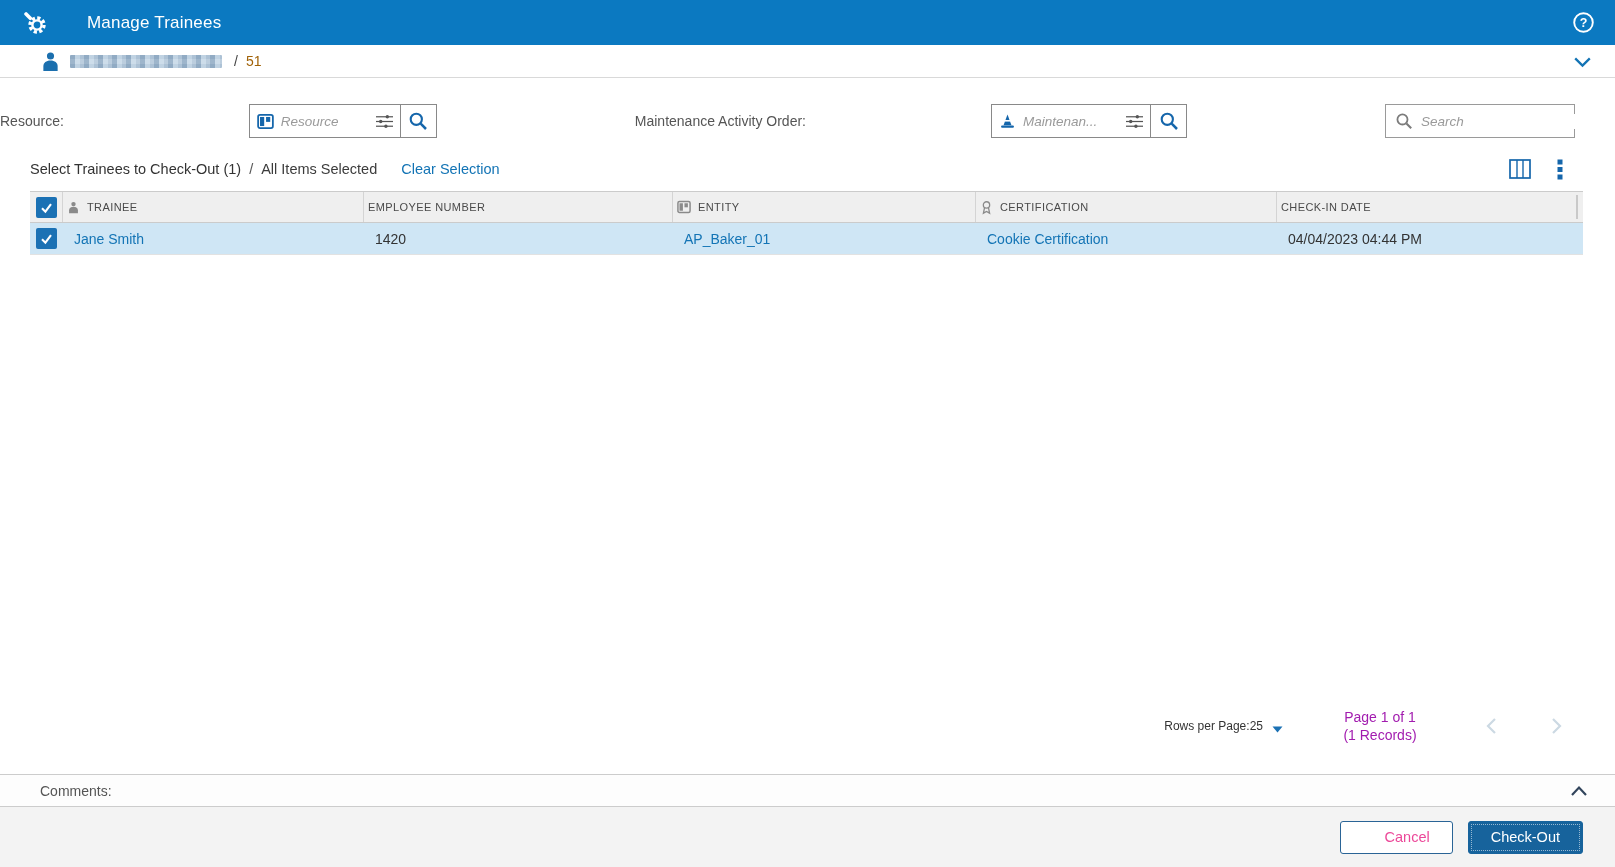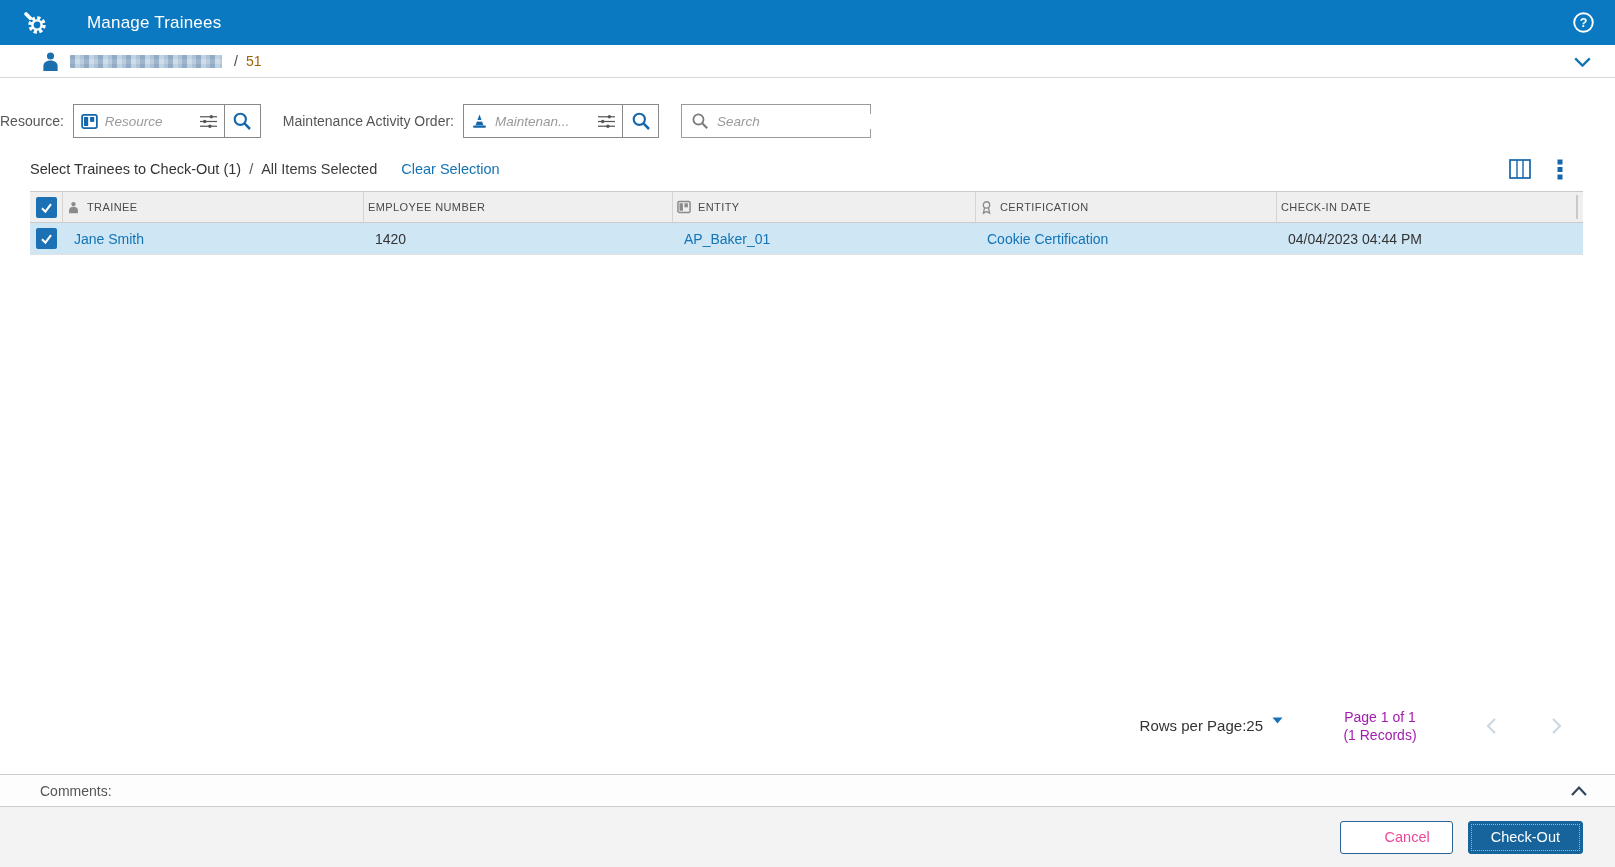--- a/index.html
+++ b/index.html
@@ -20,21 +20,21 @@
       repeating-linear-gradient(90deg, rgba(96,134,170,.55) 0 5px, rgba(182,206,226,.55) 5px 10px, rgba(142,172,200,.5) 10px 14px),
       repeating-linear-gradient(0deg, #ccd8e3 0 4px, #e9eff4 4px 9px); }
   .crumb-sep { margin:0 8px 0 12px; color:#444; }
   .crumb-num { color:#a16207; }
   .breadcrumb .spacer { flex:1; }
 
   
   .content { flex:1; display:flex; flex-direction:column; min-height:0; }
 
   
-  .filter-row { display:flex; align-items:center; justify-content:flex-start; margin-top:25px; padding-right:40px; height:36px; flex:0 0 auto; }
+  .filter-row { display:flex; align-items:center; justify-content:space-between; margin-top:25px; padding-right:40px; height:36px; flex:0 0 auto; }
   .filter-label { font-size:14px; color:#555; margin-right:9px; white-space:nowrap; }
   .lookup { display:flex; align-items:stretch; border:1px solid #898989; height:34px; background:#fff; margin-right:22px; }
   .lookup .licon { width:31px; display:flex; align-items:center; justify-content:center; }
   .lookup input { border:none; outline:none; font-style:italic; font-size:13.5px; color:#555; font-family:inherit; }
   .lookup input::placeholder { color:#9a9a9a; font-style:italic; }
   .lookup .sliders { width:31px; display:flex; align-items:center; justify-content:center; cursor:pointer; }
   .lookup .mag-seg { width:36px; border-left:1px solid #898989; display:flex; align-items:center; justify-content:center; cursor:pointer; }
   .searchbox { width:190px; height:34px; border:1px solid #9a9a9a; background:#fff; display:flex; align-items:center; padding:0 9px; }
   .searchbox input { flex:1; border:none; outline:none; font-style:italic; font-size:13.5px; color:#555; margin-left:8px; font-family:inherit; }
   .searchbox input::placeholder { color:#9a9a9a; }
@@ -54,21 +54,21 @@
   .thead::after { content:""; position:absolute; right:5px; top:3px; bottom:3px; width:2px; background:#c9c9c9; }
   .th { display:flex; align-items:center; gap:7px; padding:0 4px; font-size:11px; color:#4a4a4a; letter-spacing:.4px; border-left:1px solid #d4d4d4; overflow:hidden; white-space:nowrap; }
   .th.first, .td.first { border-left:none; justify-content:center; padding:0; }
   .trow { background:#cfe6f5; height:32px; border-bottom:1px solid #e2e2e2; }
   .td { display:flex; align-items:center; padding:0 12px; font-size:14px; color:#333; white-space:nowrap; overflow:hidden; }
   .cell-link { color:#1374b5; cursor:pointer; text-decoration:none; }
   .checkbox { width:21px; height:21px; background:#1b71b4; border-radius:2px; display:flex; align-items:center; justify-content:center; cursor:pointer; }
 
   
   .pagination { margin-top:auto; display:flex; align-items:center; justify-content:flex-end; padding-right:48px; margin-bottom:30px; flex:0 0 auto; }
-  .rpp { display:flex; align-items:flex-start; font-size:15px; color:#333; cursor:pointer; }
+  .rpp { display:flex; align-items:flex-end; font-size:12px; color:#333; cursor:pointer; }
   .rpp .caret { margin-left:9px; display:flex; }
   .page-block { width:118px; text-align:center; font-size:14px; color:#a21caf; line-height:1.3; margin-left:38px; }
   .pg-chev { margin-left:42px; cursor:default; display:flex; }
 
   
   .comments-bar { height:33px; border-top:1px solid #cccccc; border-bottom:1px solid #cccccc; background:#fdfdfd; display:flex; align-items:center; padding:0 24px 0 40px; flex:0 0 auto; font-size:14px; color:#555; }
   .comments-bar .spacer { flex:1; }
 
   
   .footer { height:60px; background:#f3f3f3; display:flex; align-items:center; justify-content:flex-end; gap:15px; padding:0 32px; flex:0 0 auto; }

